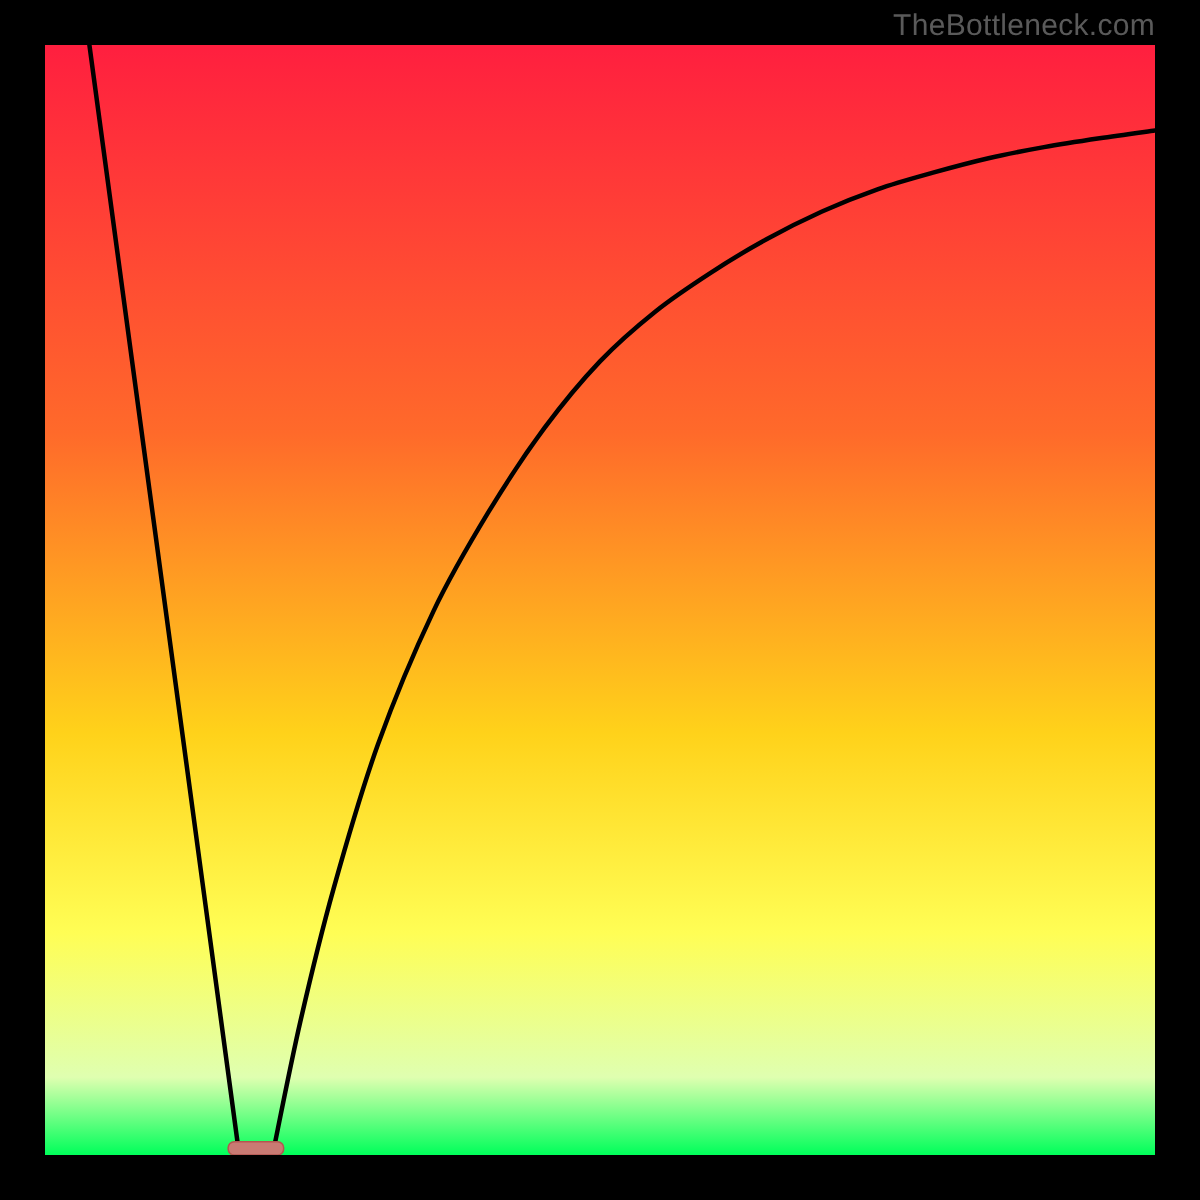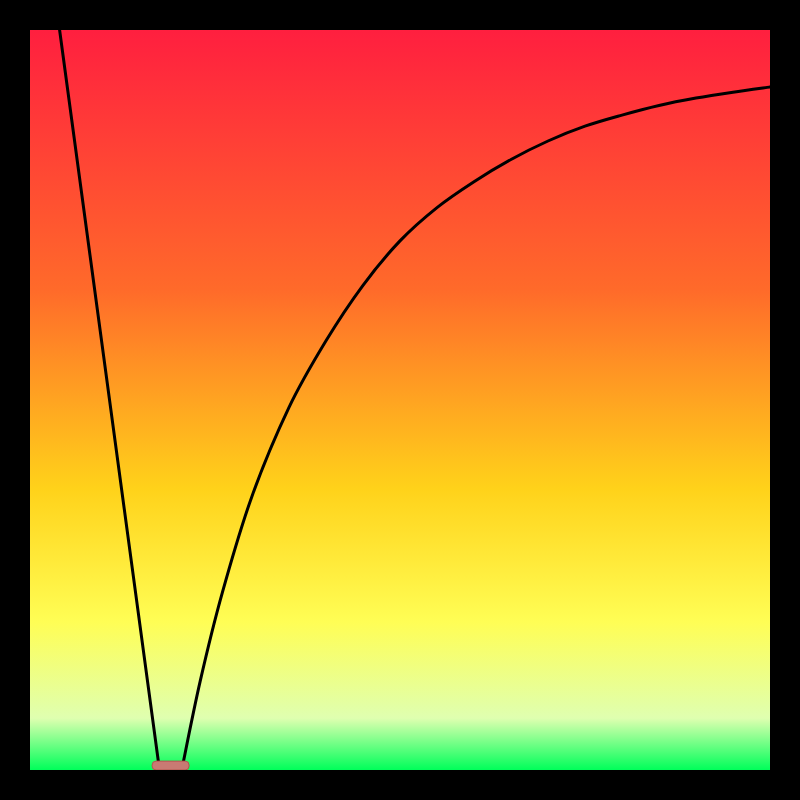--- a/index.html
+++ b/index.html
@@ -40,20 +40,21 @@
     font-weight: 500;
     letter-spacing: 0.2px;
   }
   svg { display: block; }
 </style>
 </head>
 <body>
 
 <div class="stage">
 
+  <div class="watermark">TheBottleneck.com</div>
 
   <div class="plot-frame">
     <svg class="plot-area" viewBox="0 0 740 740" preserveAspectRatio="none">
       <defs>
         <linearGradient id="bg-grad" x1="0" y1="0" x2="0" y2="1">
           <stop id="g0" offset="0%" stop-color="#ff1f3f"></stop>
           <stop id="g1" offset="35%" stop-color="#ff6a2a"></stop>
           <stop id="g2" offset="62%" stop-color="#ffd21a"></stop>
           <stop id="g3" offset="80%" stop-color="#fffe55"></stop>
           <stop id="g4" offset="93%" stop-color="#dfffb0"></stop>

